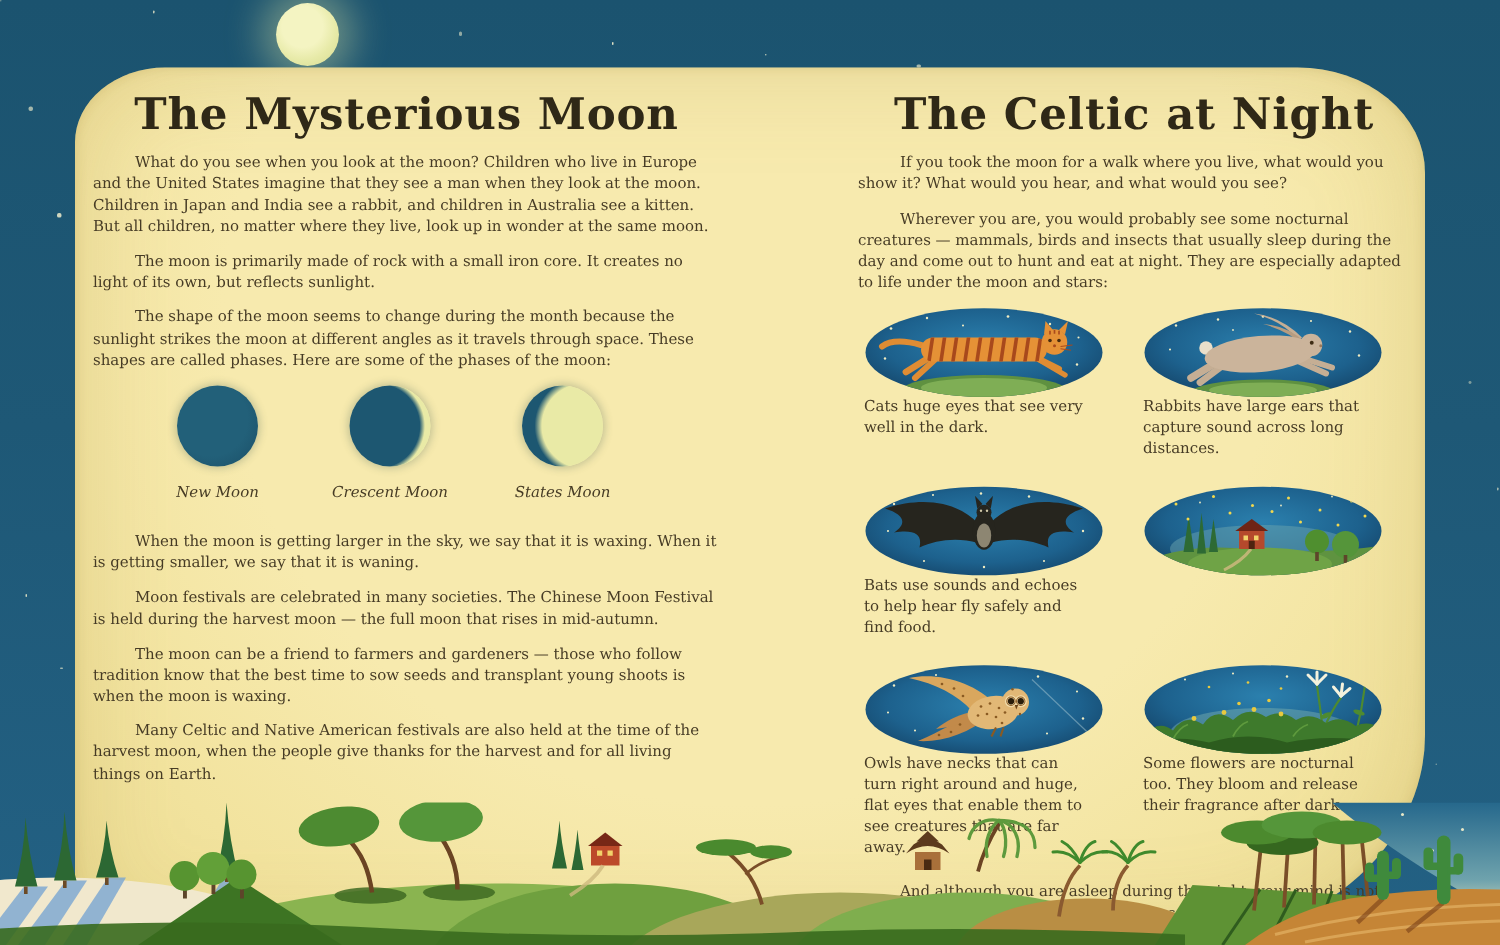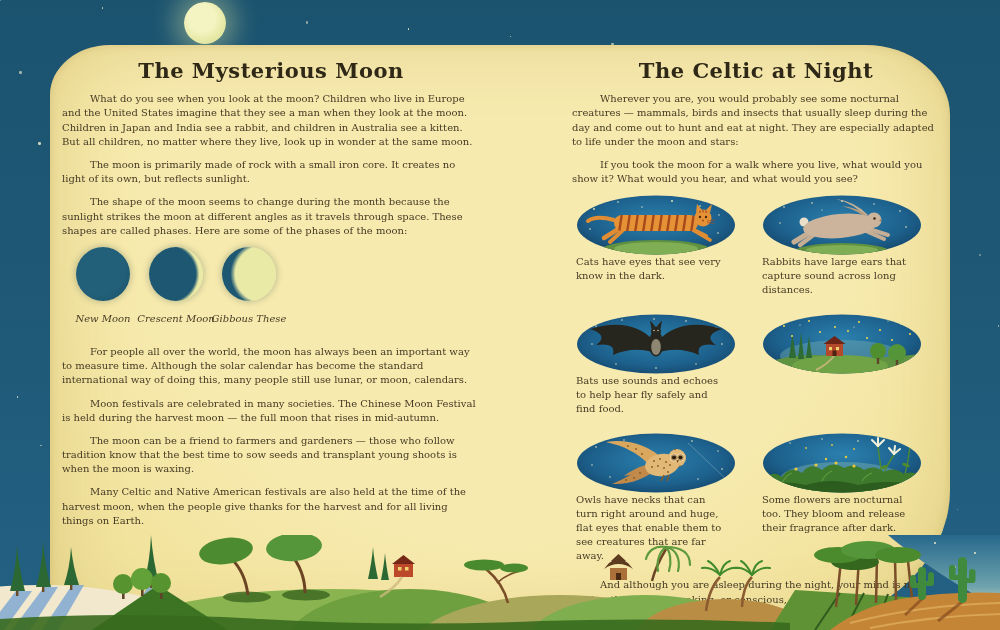--- a/index.html
+++ b/index.html
@@ -11,25 +11,25 @@
     background:radial-gradient(circle at 42% 38%,#f4f4c2 0 38%,#e7eaa8 62%,#d5da90);
     box-shadow:0 0 24px 10px rgba(228,234,165,.40);z-index:1;}
   .paper{position:absolute;left:50px;top:45px;width:900px;height:585px;z-index:2;
     background:radial-gradient(ellipse at 50% 28%,#f7eaae 0 55%,#f2e39e 80%,#ecdc92);
     border-radius:60px 85px 170px 30px / 50px 70px 140px 26px;
     box-shadow:inset 0 0 70px rgba(165,135,55,.22), inset 0 0 8px rgba(165,135,55,.25);}
   .page{position:absolute;top:13px;color:#463b25;font-size:10px;line-height:1.42;}
   .page p{margin:0 0 9px;text-indent:28px;}
   .page-left{left:12px;width:418px;}
   .page-right{left:522px;width:368px;}
-  .page-title{font-size:21px;font-weight:700;text-align:center;margin:0 0 8px;
+  .page-title{font-size:29px;font-weight:700;text-align:center;margin:0 0 8px;
     color:#2f2817;letter-spacing:.5px;line-height:1.25;}
   
   .phases-row{display:flex;gap:19px;margin:2px 0 12px 14px;height:86px;}
-  .phase{width:54px;position:relative;flex:0 0 auto;}
+  .phase{width:54px;position:relative;flex:0 0 auto;margin-left:42px;}
   .phase-circle{width:54px;height:54px;border-radius:50%;box-shadow:0 0 6px 1px rgba(55,85,75,.30);}
   .phase-new{background:radial-gradient(circle at 42% 42%,#226079 0 55%,#1a4e66 100%);}
   .phase-crescent{background:radial-gradient(circle at 35% 50%,#1d5771 0 63%,#e9eaa6 71%);}
   .phase-half{background:linear-gradient(90deg,#1d5771 0 49%,#e9eaa6 54%);}
   .phase-gibbous{background:radial-gradient(circle at 77% 50%,#e9eaa6 0 57%,#1d5771 67%);}
   .phase-full{background:radial-gradient(circle at 44% 38%,#f3f3ba 0 35%,#e7e9a2 72%,#d9dd90);}
   .phase-label{position:absolute;top:65px;left:50%;transform:translateX(-50%);
     font-style:italic;font-size:10px;white-space:nowrap;color:#463b25;}
   
   .vignette-grid{display:grid;grid-template-columns:160px 160px;column-gap:26px;row-gap:8px;
@@ -144,34 +144,34 @@
         <div class="phase">
           <div class="phase-circle phase-new"></div>
           <span class="phase-label">New Moon</span>
         </div>
         <div class="phase">
           <div class="phase-circle phase-crescent"></div>
           <span class="phase-label">Crescent Moon</span>
         </div>
         <div class="phase">
           <div class="phase-circle phase-gibbous"></div>
-          <span class="phase-label">Gibbous These</span>
+          <span class="phase-label">States Moon</span>
         </div>
       </div>
 
-      <p>For people all over the world, the moon has always been an important way to measure time. Although the solar calendar has become the standard international way of doing this, many people still use lunar, or moon, calendars.</p>
+      <p>When the moon is getting larger in the sky, we say that it is waxing. When it is getting smaller, we say that it is waning.</p>
       <p>Moon festivals are celebrated in many societies. The Chinese Moon Festival is held during the harvest moon — the full moon that rises in mid-autumn.</p>
       <p>The moon can be a friend to farmers and gardeners — those who follow tradition know that the best time to sow seeds and transplant young shoots is when the moon is waxing.</p>
       <p>Many Celtic and Native American festivals are also held at the time of the harvest moon, when the people give thanks for the harvest and for all living things on Earth.</p>
     </div>
 
     <div class="page page-right">
       <h1 class="page-title">The Celtic at Night</h1>
+      <p>If you took the moon for a walk where you live, what would you show it? What would you hear, and what would you see?</p>
       <p>Wherever you are, you would probably see some nocturnal creatures — mammals, birds and insects that usually sleep during the day and come out to hunt and eat at night. They are especially adapted to life under the moon and stars:</p>
-      <p>If you took the moon for a walk where you live, what would you show it? What would you hear, and what would you see?</p>
 
       <div class="vignette-grid">
 
         <div class="vignette">
           <svg class="oval" viewBox="0 0 160 60">
             <defs>
               <radialGradient id="g-cat" cx="50%" cy="42%" r="68%">
                 <stop offset="0%" stop-color="#2b80ae"></stop>
                   <stop offset="60%" stop-color="#1d618d"></stop>
                   <stop offset="100%" stop-color="#123e60"></stop>
@@ -219,21 +219,21 @@
               <path d="M120,18 L121,9 L126,15 Z" fill="#e59136"></path>
               <path d="M134,18 L136,9 L130,15 Z" fill="#e59136"></path>
               <circle cx="127" cy="23" r="8.5" fill="#e59136"></circle>
               <path d="M124,15.5 L124,18 M127,15 L127,17.5 M130,15.5 L130,18" stroke="#a8491c" stroke-width="1.1"></path>
               <circle cx="124" cy="22" r="1.2" fill="#4a2c0e"></circle>
                 <circle cx="130" cy="22" r="1.2" fill="#4a2c0e"></circle>
               <circle cx="127" cy="25.5" r="1" fill="#a8491c"></circle>
               <path d="M131,26 L139,25 M131,27.5 L138,28.5" stroke="#a8491c" stroke-width=".7"></path>
             </g>
           </svg>
-          <p class="caption">Cats have eyes that see very know in the dark.</p>
+          <p class="caption">Cats huge eyes that see very well in the dark.</p>
         </div>
 
         <div class="vignette">
           <svg class="oval" viewBox="0 0 160 60">
             <defs>
               <radialGradient id="g-rb" cx="50%" cy="42%" r="68%">
                 <stop offset="0%" stop-color="#2b80ae"></stop>
                   <stop offset="60%" stop-color="#1d618d"></stop>
                   <stop offset="100%" stop-color="#123e60"></stop>
               </radialGradient>

